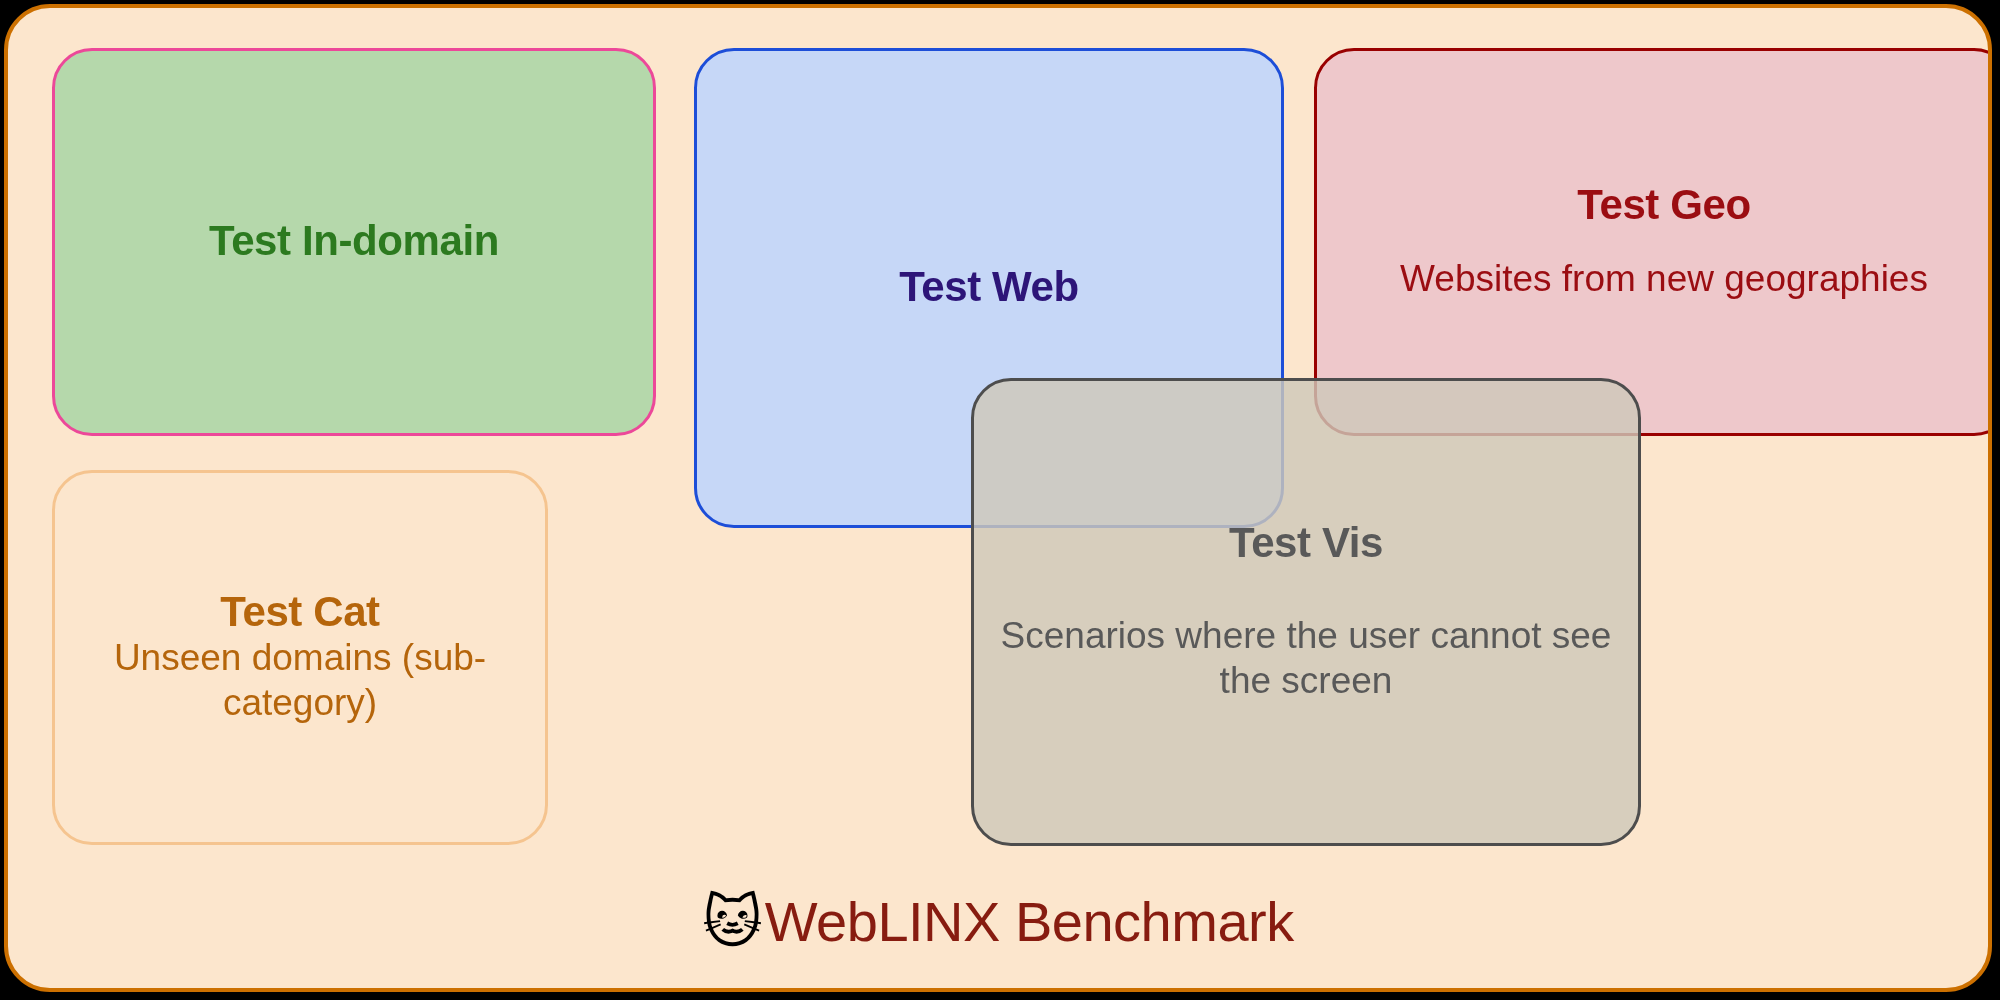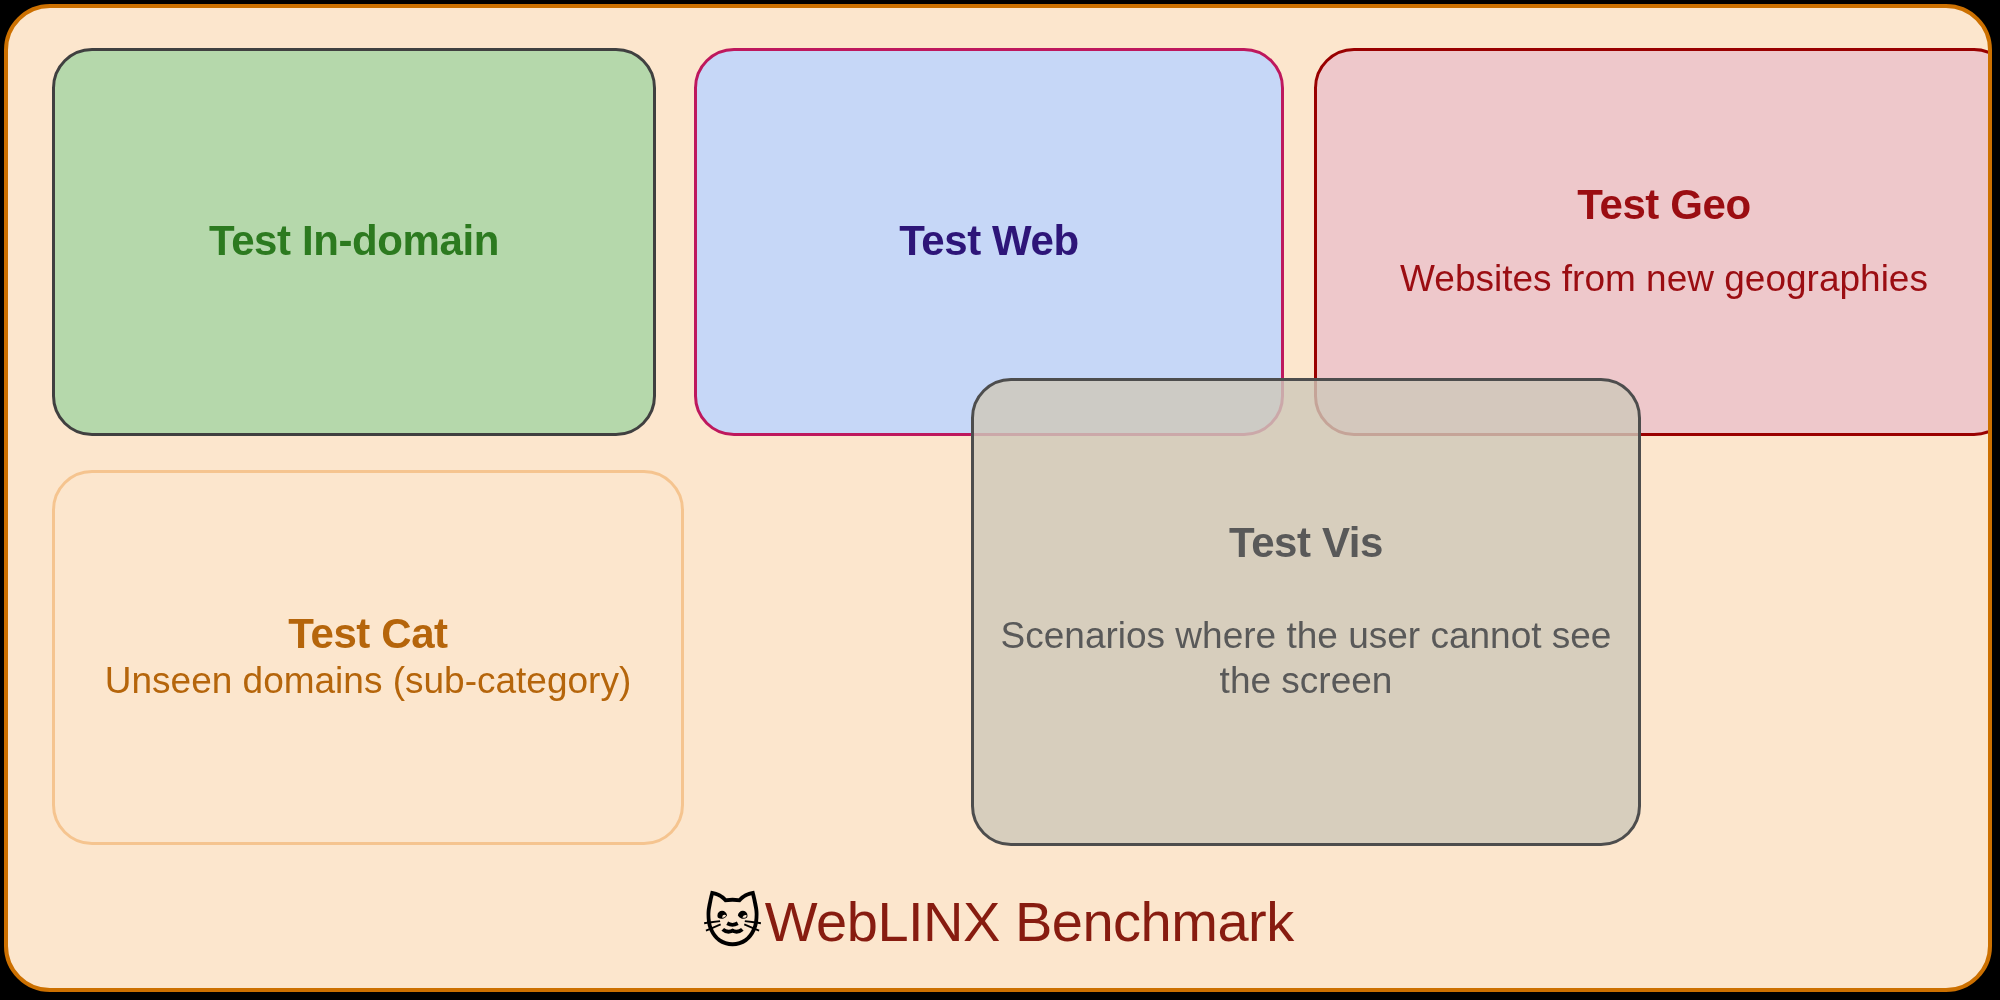--- a/index.html
+++ b/index.html
@@ -63,33 +63,33 @@
     max-width: 100%;
   }
 
   
   #card-test-in-domain {
     left: 44px;
     top:  40px;
     width: 604px;
     height: 388px;
     background: #b5d8ab;
-    border: 3px solid #404040;
+    border: 3px solid #ec4899;
     color: #2f7d23;
   }
   #card-test-in-domain .card-title { color: #2c7a1f; }
 
   
   #card-test-web {
     left: 686px;
     top:  40px;
     width: 590px;
-    height: 388px;
+    height: 480px;
     background: #c6d7f7;
-    border: 3px solid #be185d;
+    border: 3px solid #1d4ed8;
     color: #33197e;
   }
   #card-test-web .card-title { color: #2d1578; }
 
   
   #card-test-geo {
     left: 1306px;
     top:  40px;
     width: 700px;
     height: 388px;
@@ -105,21 +105,21 @@
     align-items: center;
     justify-content: center;
     text-align: center;
     gap: 27px;
   }
 
   
   #card-test-cat {
     left: 44px;
     top:  462px;
-    width: 632px;
+    width: 496px;
     height: 375px;
     background: #fce6cd;
     border: 3px solid #f5c48f;
     color: #b5650b;
   }
   #card-test-cat .card-title { color: #b5650b; }
 
   
   #card-test-vis {
     left: 963px;

